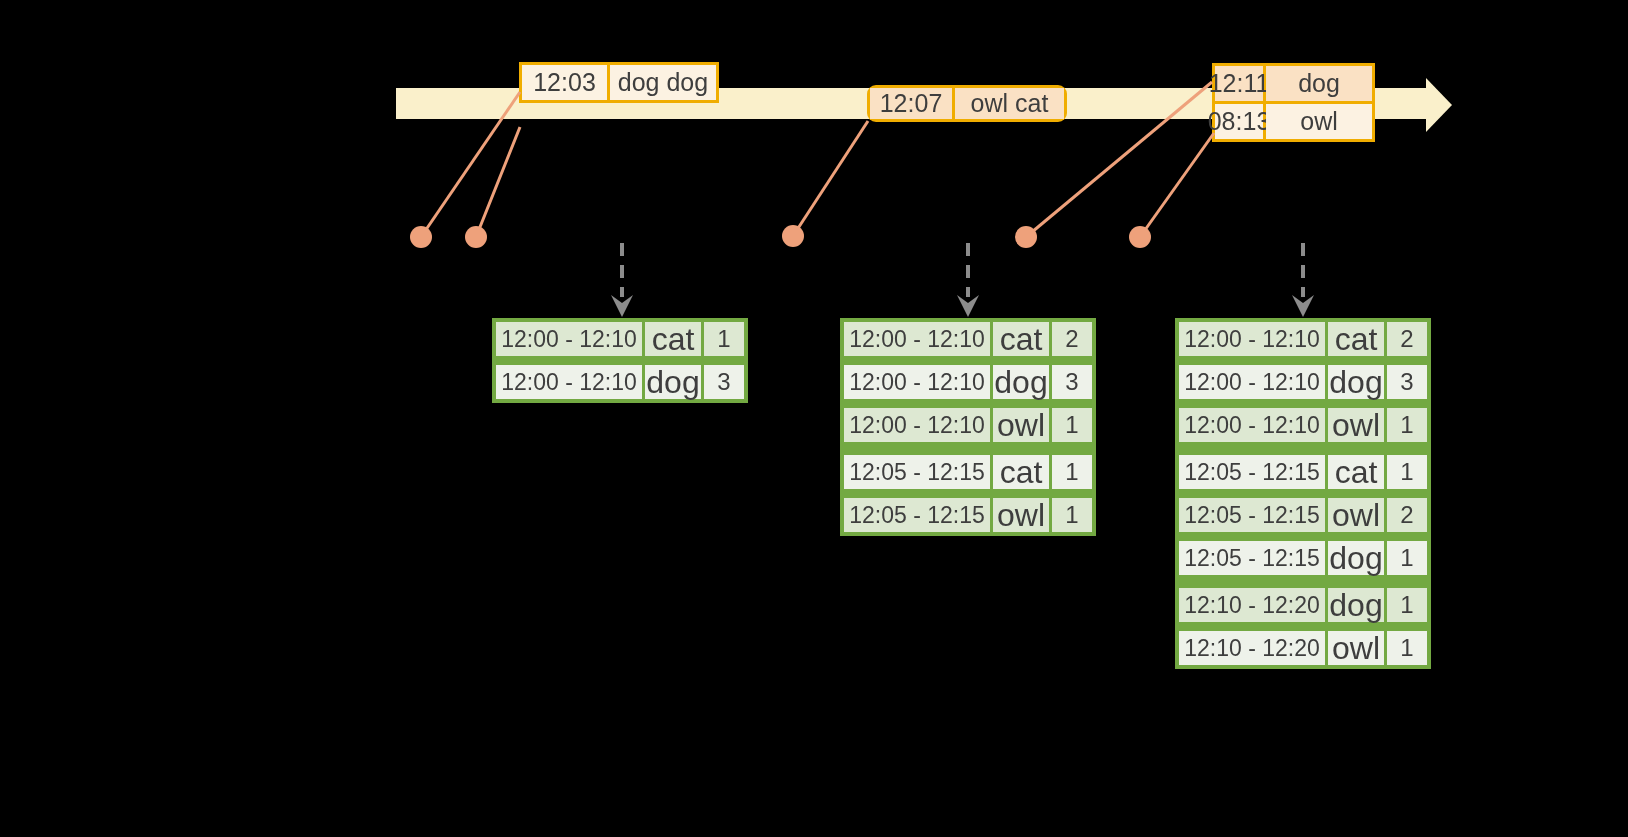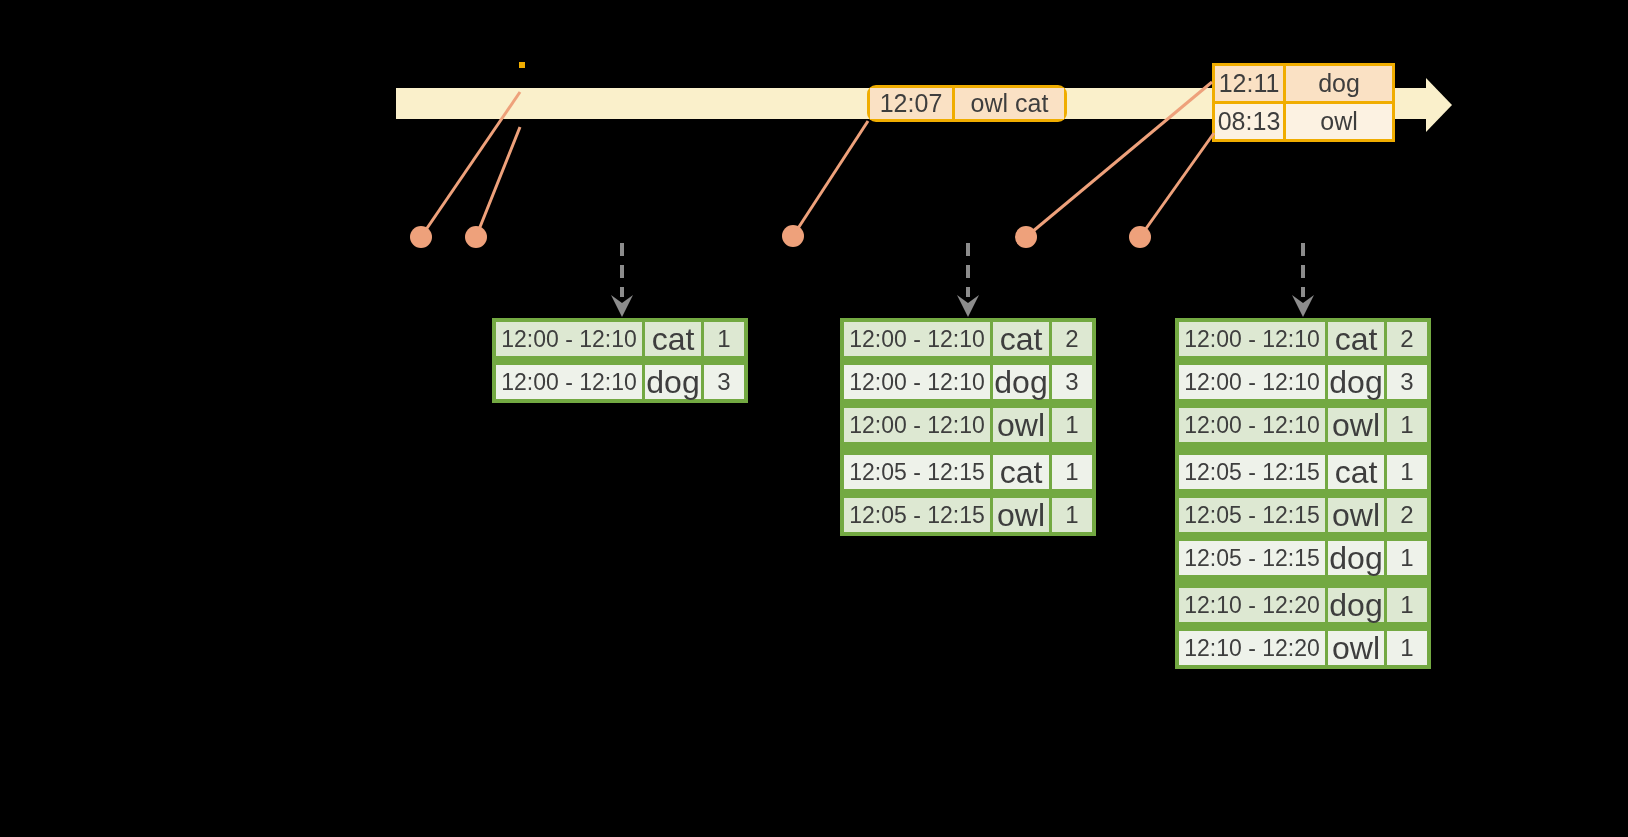--- a/index.html
+++ b/index.html
@@ -21,21 +21,21 @@
   #etable1 { left:519px; top:62px; }
   #etable1 .erow { height:35px; }
   #etable1 .etime  { width:85px; }
   #etable1 .ewords { width:106px; }
   #etable2 { left:867px; top:85px;border-radius:9px; }
   #etable2 .erow { height:31px; }
   #etable2 .etime  { width:82px; }
   #etable2 .ewords { width:109px; }
   #etable3 { left:1212px; top:63px; }
   #etable3 .erow { height:35px; }
-  #etable3 .etime  { width:68px; }
+  #etable3 .etime  { width:48px; }
   #etable3 .ewords { width:106px; }
   
   .gtable { position:absolute; background:#73A942; padding:4px; display:flex; flex-direction:column; gap:9px; }
   .grow  { display:flex; gap:3px; height:34px; }
   .gcell { display:flex; align-items:center; justify-content:center; }
   .c-win   { width:146px; font-size:23px; }
   .c-word  { width:56px;  font-size:32px; }
   .c-count { width:40px;  font-size:24px; }
   .g-dark  { background:#DDE8D2; }
   .g-light { background:#EEF2EA; }
@@ -48,20 +48,24 @@
 </style>
 </head>
 <body>
 
 <div class="canvas">
 
   <div class="tl-band"></div>
   <div class="tl-head"></div>
 
   <div class="etable" id="etable1">
+    <div class="erow">
+      <div class="ecell etime e-light">12:03</div>
+      <div class="ecell ewords e-light">dog dog</div>
+    </div>
   </div>
 
   <div class="etable" id="etable2">
     <div class="erow">
       <div class="ecell etime e-dark">12:07</div>
       <div class="ecell ewords e-dark">owl cat</div>
     </div>
   </div>
 
   <div class="etable" id="etable3">

